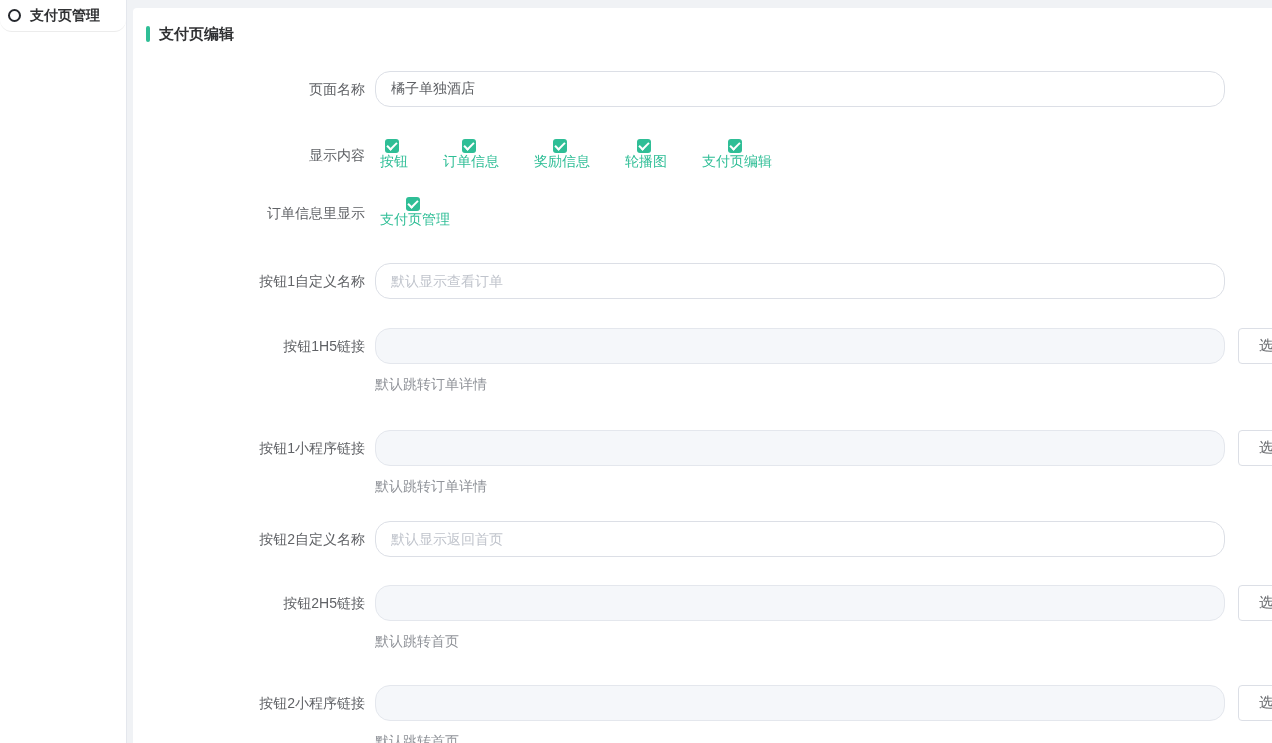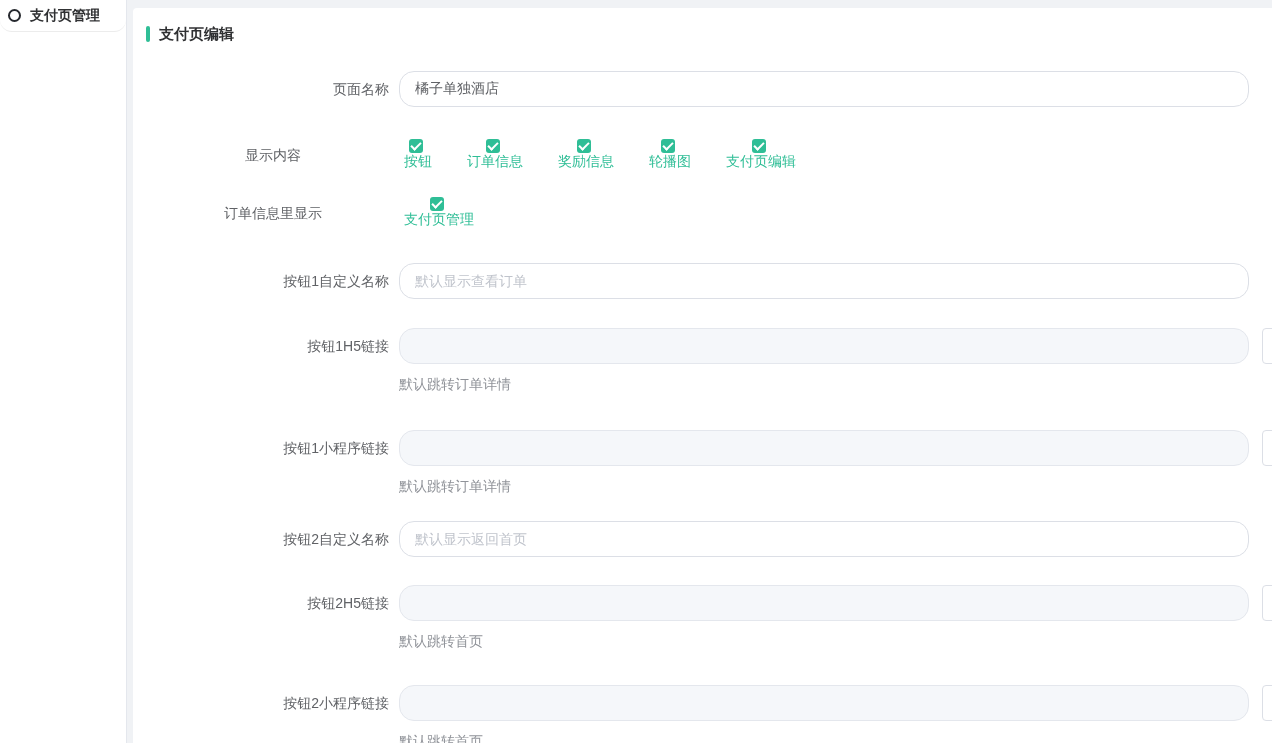--- a/index.html
+++ b/index.html
@@ -44,23 +44,23 @@
   }
   .panel-title{margin:16px 0 0 13px;display:flex;align-items:center;height:20px;}
   .title-bar{width:4px;height:16px;background:var(--accent);border-radius:2px;margin-right:9px;}
   .title-text{font-size:15px;font-weight:700;color:var(--text-primary);}
 
   
   .form-row{display:flex;align-items:flex-start;}
   .form-label{
     width:232px;margin-right:10px;flex-shrink:0;
     text-align:right;font-size:14px;color:var(--text-regular);
-    line-height:36px;white-space:nowrap;padding-left:24px;
-  }
-  .row-compact .form-label{line-height:20px;text-align:center;}
+    line-height:36px;white-space:nowrap;
+  }
+  .row-compact .form-label{line-height:20px;}
 
   .input{
     width:850px;height:36px;box-sizing:border-box;
     border:1px solid var(--border);border-radius:15px;
     padding:0 15px;font-size:14px;color:var(--text-regular);
     background:#fff;outline:none;
     font-family:"Liberation Sans","DejaVu Sans",sans-serif;
   }
   .input::placeholder{color:var(--text-placeholder);}
   .input:disabled{background:#f5f7fa;border-color:#e4e7ed;cursor:not-allowed;}

